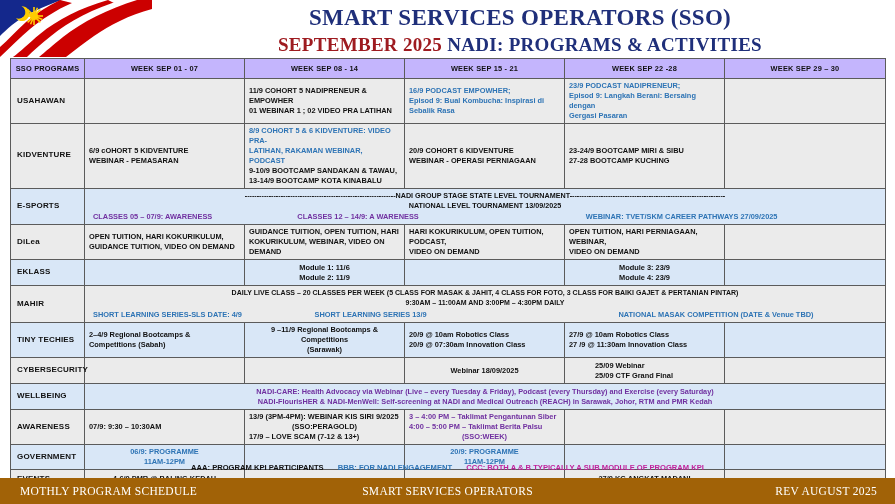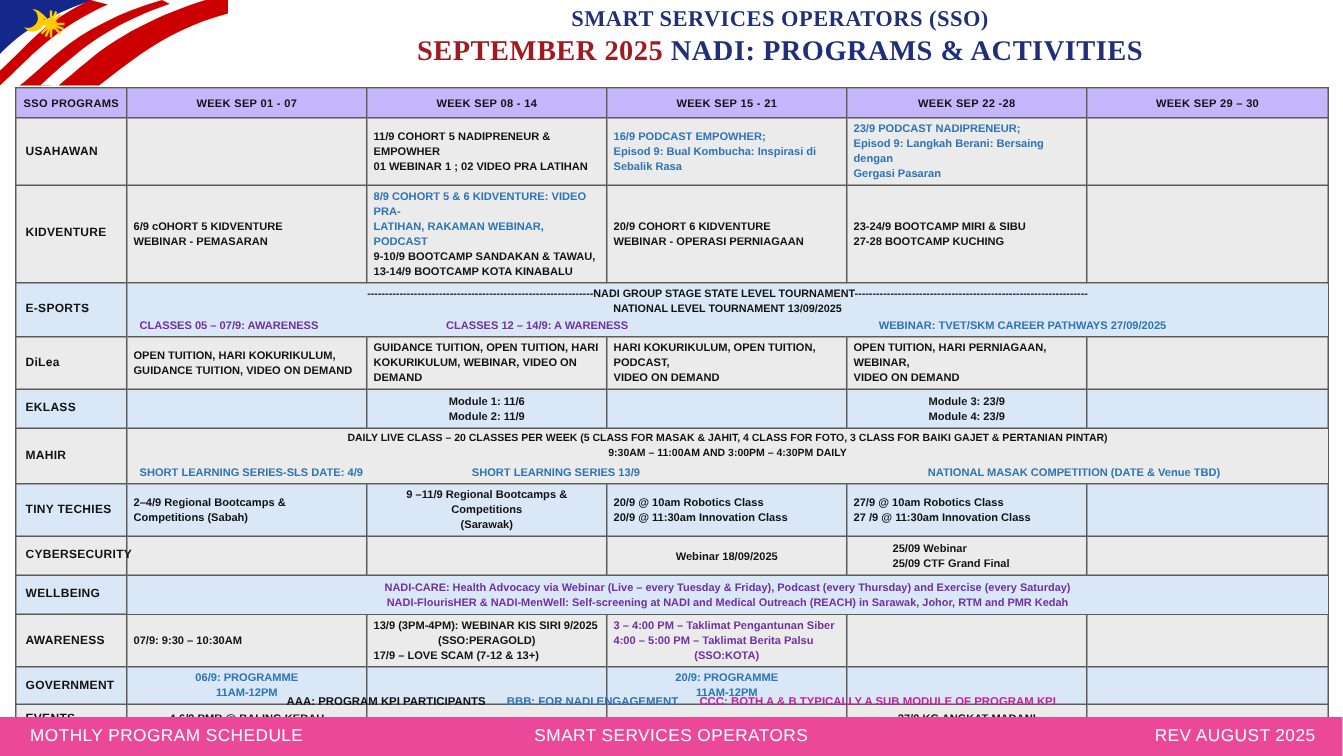--- a/index.html
+++ b/index.html
@@ -12,21 +12,21 @@
   .page{position:relative;width:895px;height:504px;}
 
   
   .flag-wrap{position:absolute;left:0;top:0;width:152px;height:58px;overflow:hidden;}
   .flag-wrap svg{display:block;}
 
   
   .titles{position:absolute;left:150px;top:4px;width:740px;text-align:center;}
   .title-1{
     font-family:"Liberation Serif", serif;
-    font-weight:bold;font-size:15px;letter-spacing:.3px;
+    font-weight:bold;font-size:23px;letter-spacing:.3px;
     color:#1f2f7a;line-height:1.25;
   }
   .title-2{
     font-family:"Liberation Serif", serif;
     font-weight:bold;font-size:19px;letter-spacing:.3px;line-height:1.3;
     color:#1f2f7a;
   }
   .title-2 .red{color:#9e1b20;}
 
   
@@ -82,23 +82,23 @@
     text-align:center;font-size:7.6px;font-weight:bold;
   }
   .legend span{margin:0 6px;}
   .lg-a{color:#111;}
   .lg-b{color:#2e74b5;}
   .lg-c{color:#c0239b;}
 
   
   .footer{
     position:absolute;left:0;bottom:0;width:895px;height:26px;
-    background:#ec4899;color:#ffffff;
+    background:#a16207;color:#ffffff;
     display:flex;align-items:center;
-    font-size:11.5px;letter-spacing:.3px;
+    font-size:11.5px;letter-spacing:.3px;font-family:Liberation Serif, serif;
   }
   .footer .f-left{position:absolute;left:20px;}
   .footer .f-mid{width:100%;text-align:center;}
   .footer .f-right{position:absolute;right:18px;}
 </style>
 </head>
 <body>
 
 <div class="page">
 
@@ -269,21 +269,21 @@
         <td>
           <span class="line dark">2–4/9  Regional Bootcamps &amp;</span>
           <span class="line dark">Competitions (Sabah)</span>
         </td>
         <td class="ctr">
           <span class="line dark">9 –11/9  Regional Bootcamps &amp; Competitions</span>
           <span class="line dark">(Sarawak)</span>
         </td>
         <td>
           <span class="line dark">20/9 @ 10am Robotics Class</span>
-          <span class="line dark">20/9 @ 11:30am Innovation Class</span>
+          <span class="line dark">20/9 @ 07:30am Innovation Class</span>
         </td>
         <td style="text-align:left;padding-right:14px;">
           <span class="line dark">27/9 @ 10am Robotics Class</span>
           <span class="line dark">27 /9 @ 11:30am Innovation Class</span>
         </td>
         <td></td>
       </tr>
 
       <tr class="rowgrey" style="height:26px;">
         <td class="label">CYBERSECURITY</td>
@@ -309,21 +309,21 @@
         <td class="label">AWARENESS</td>
         <td class="dark">07/9: 9:30 – 10:30AM</td>
         <td>
           <span class="line dark">13/9    (3PM-4PM): WEBINAR KIS SIRI 9/2025</span>
           <span class="line dark ctr">(SSO:PERAGOLD)</span>
           <span class="line dark">17/9 – LOVE SCAM (7-12 &amp; 13+)</span>
         </td>
         <td>
           <span class="line purple">3 – 4:00 PM – Taklimat Pengantunan Siber</span>
           <span class="line purple">4:00 – 5:00 PM – Taklimat Berita Palsu</span>
-          <span class="line purple ctr">(SSO:KOTA)</span>
+          <span class="line purple ctr">(SSO:WEEK)</span>
         </td>
         <td></td>
         <td></td>
       </tr>
 
       <tr class="rowblue" style="height:24px;">
         <td class="label">GOVERNMENT</td>
         <td class="ctr">
           <span class="line blue">06/9: PROGRAMME</span>
           <span class="line blue">11AM-12PM</span>

